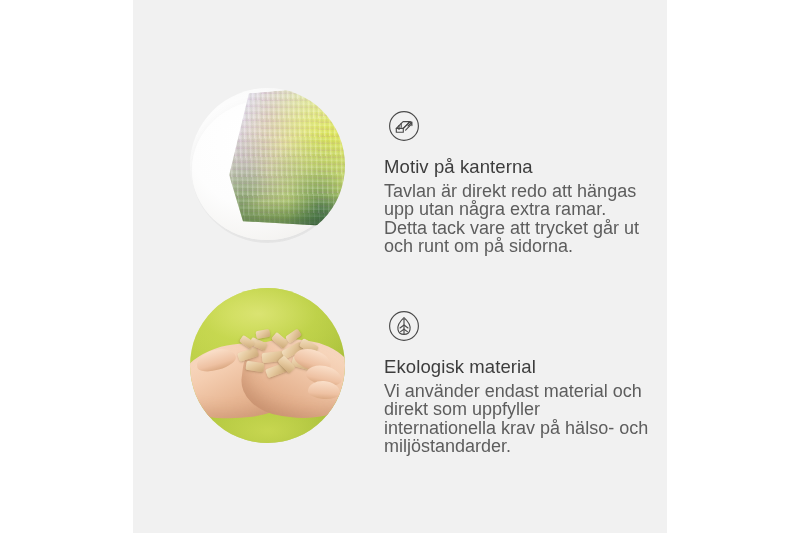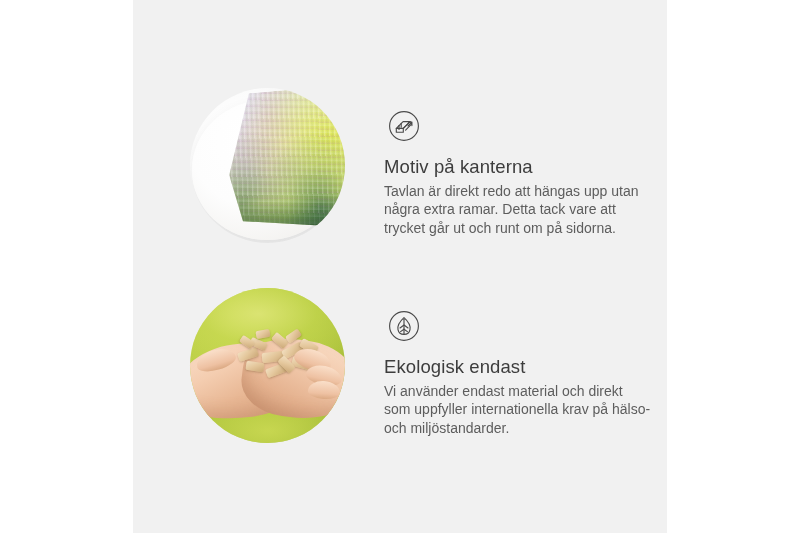--- a/index.html
+++ b/index.html
@@ -193,21 +193,21 @@
     color: #3d3d3d;
     letter-spacing: 0.1px;
     white-space: nowrap;
   }
   .feature-body {
     position: absolute;
     left: 0;
     top: 94px;
     margin: 0;
     width: 268px;
-    font-size: 14px;
+    font-size: 18px;
     line-height: 18.4px;
     color: #5d5d5d;
   }
 </style>
 </head>
 <body>
 
 <div id="stage">
 
   <div id="panel">
@@ -275,19 +275,19 @@
       <div class="feature-text">
         <div class="icon-badge">
           <svg width="40" height="40" viewBox="0 0 40 40" fill="none" stroke="#4a4a4a" stroke-width="1.15" stroke-linecap="round" stroke-linejoin="round">
             <circle cx="20" cy="20" r="14.4"></circle>
             <path d="M20 11.6 C24.9 16.0 26.6 20.4 26.0 23.6 C25.5 26.3 23.1 28.4 20 28.4 C16.9 28.4 14.5 26.3 14.0 23.6 C13.4 20.4 15.1 16.0 20 11.6 Z"></path>
             <path d="M20 13.2 L20 28.2"></path>
             <path d="M20 19.0 L16.0 22.0 M20 19.0 L24.0 22.0"></path>
             <path d="M20 23.2 L16.6 25.6 M20 23.2 L23.4 25.6"></path>
           </svg>
         </div>
-        <h3 class="feature-title">Ekologisk endast</h3>
+        <h3 class="feature-title">Ekologisk material</h3>
         <p class="feature-body">Vi använder endast material och direkt som uppfyller internationella krav på hälso- och miljöstandarder.</p>
       </div>
     </div>
 
   </div>
 </div>
 
 </body></html>

